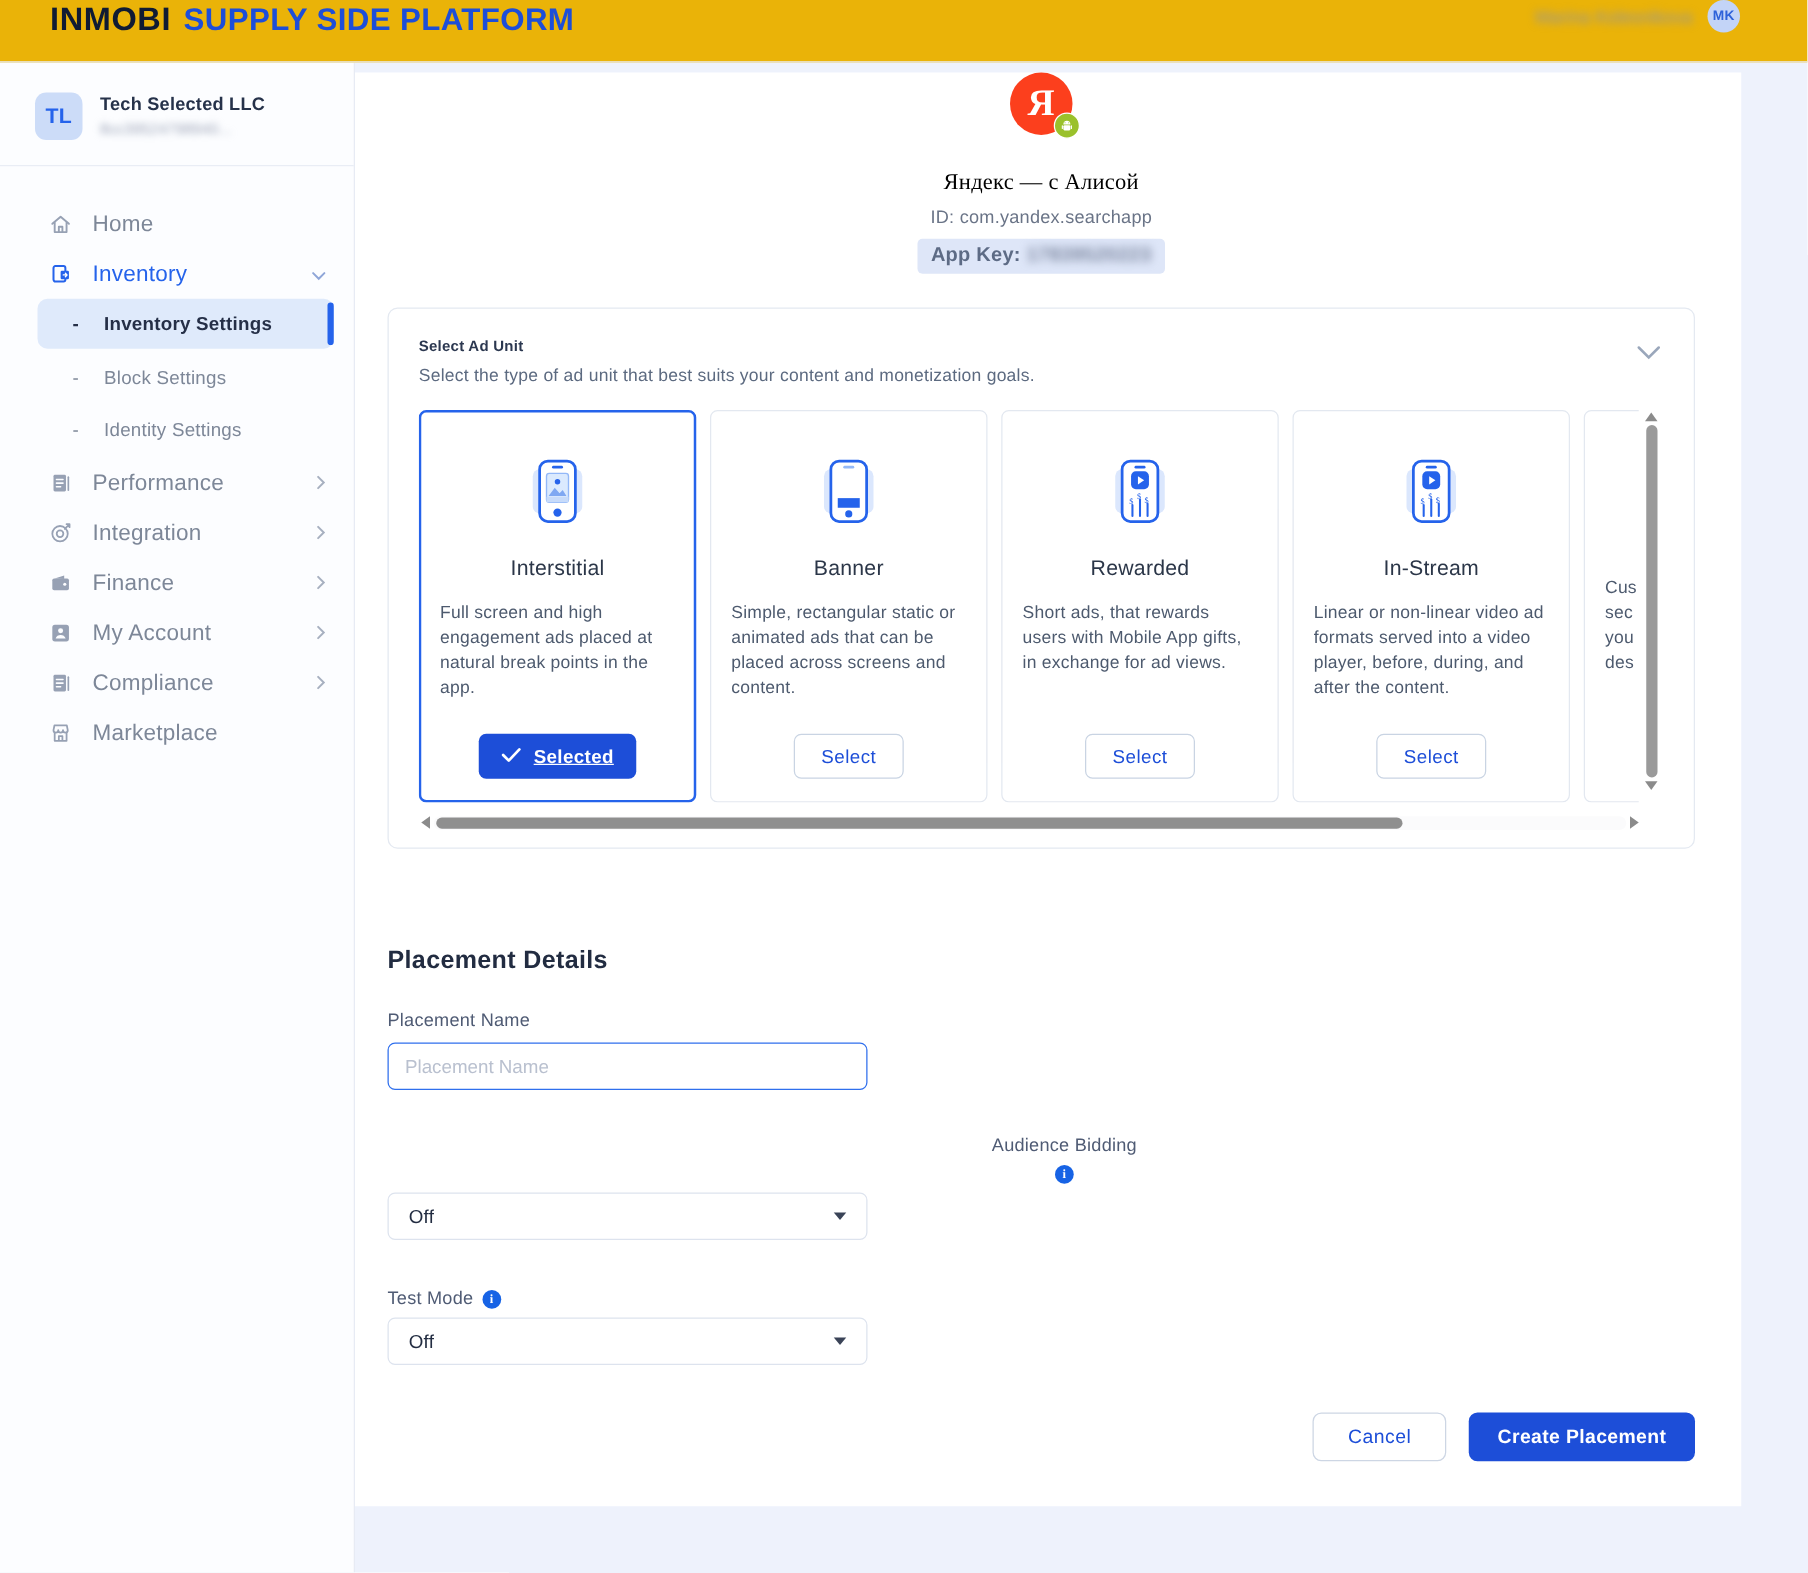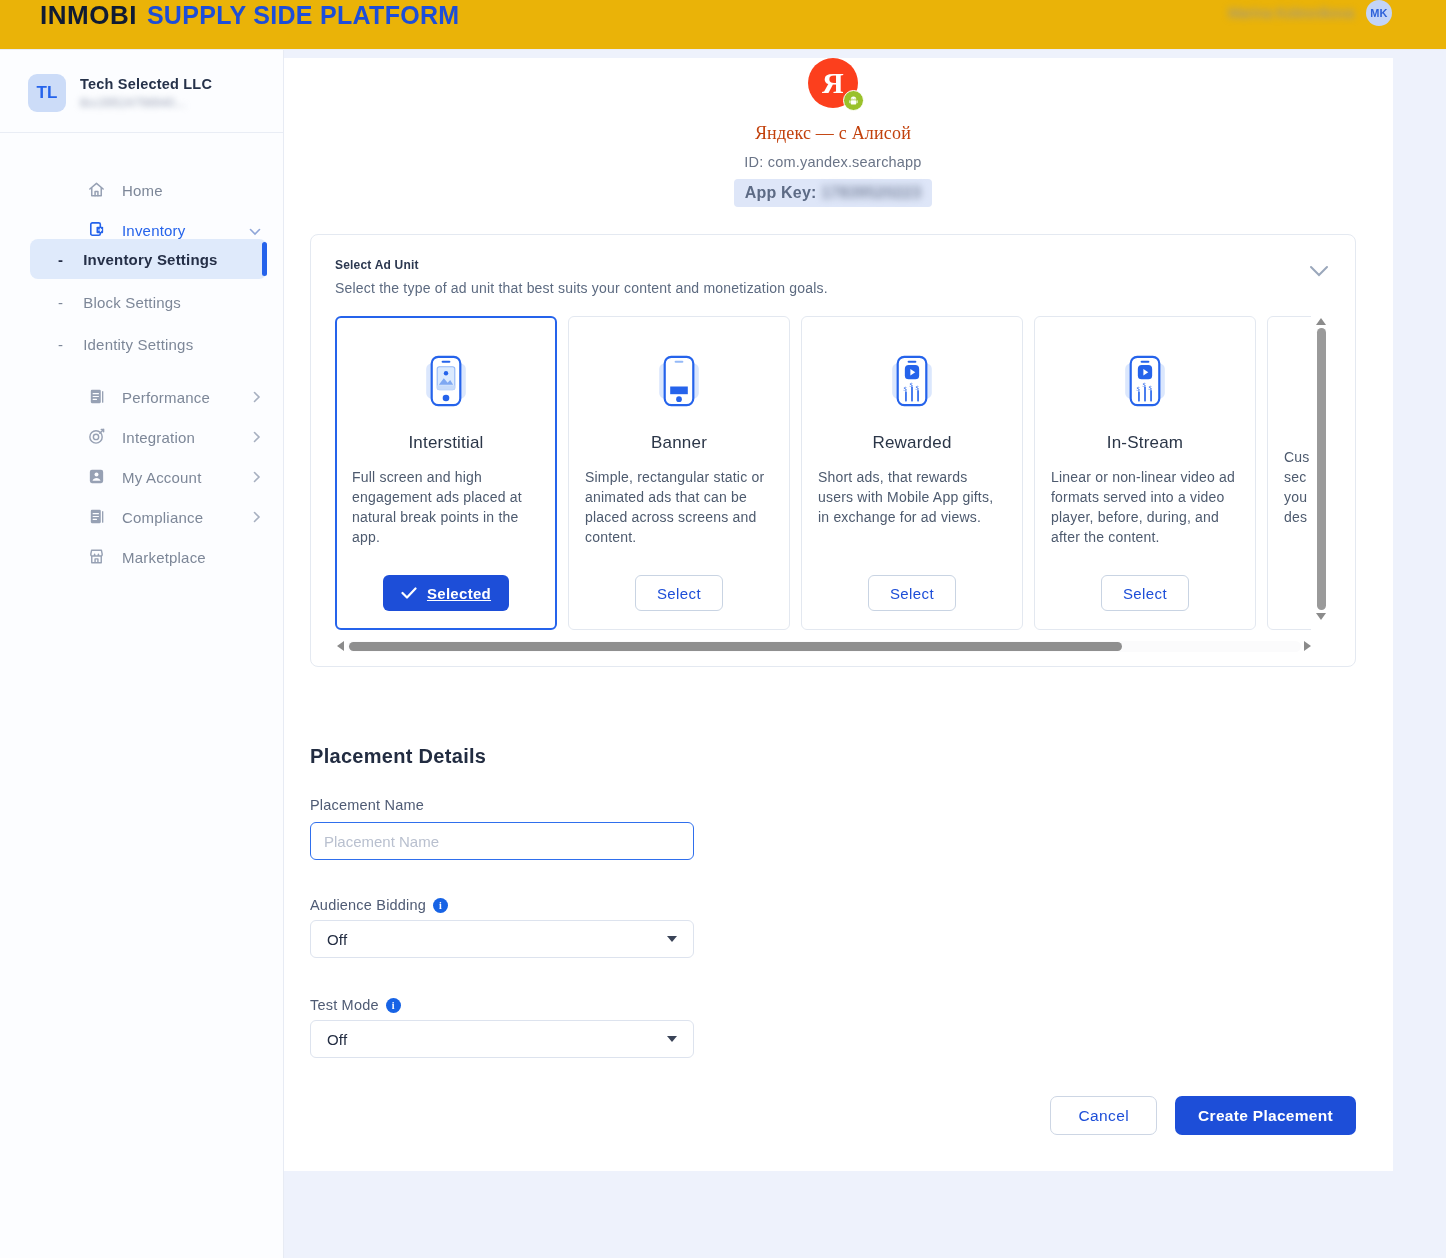--- a/index.html
+++ b/index.html
@@ -32,22 +32,22 @@
     position:absolute; top:50px; left:0; bottom:0; width:284px;
     background:#fcfdff; border-right:1px solid #e7ebf4; z-index:20;
   }
   .org{ display:flex; align-items:center; gap:14px; padding:24px 20px 20px 28px;
         border-bottom:1px solid #e9edf5; margin:0 0 20px 0;}
   .org-avatar{ width:38px; height:38px; border-radius:9px; background:#ccdcf8;
     color:#2563eb; font-size:17px; font-weight:600; display:flex; align-items:center; justify-content:center;}
   .org-name{ font-size:14.5px; color:#26324a; font-weight:600; }
   .org-id{ font-size:12px; color:#9aa3b5; margin-top:4px; filter:blur(3px); }
   .nav{ padding:6px 0; }
-  .nav-item{ display:flex; align-items:flex-end; gap:16px; height:40px; padding:0 22px 0 38px;
-    font-size:15px; color:#7d8798; cursor:pointer;margin-left:48px; }
+  .nav-item{ display:flex; align-items:center; gap:16px; height:40px; padding:0 22px 0 38px;
+    font-size:18px; color:#7d8798; cursor:pointer; }
   .nav-item .chev{ margin-left:auto; color:#a7b0c0; }
   .nav-item.inventory{ color:#2563eb; font-weight:500; }
   .nav-item.inventory .chev{ color:#8fa6d8; }
   .nav-icon{ width:20px; height:20px; flex:none; display:flex; align-items:center; justify-content:center;}
   .sub-item{ display:flex; align-items:center; height:40px; margin:0 16px 2px 30px;
     padding-left:28px; font-size:15px; color:#7d8798; border-radius:8px; cursor:pointer; position:relative;}
   .sub-item::before{ content:"-"; margin-right:20px; color:inherit; }
   .sub-item.active{ background:#dfeafb; color:#252f47; font-weight:600; }
   .sub-item.active::after{ content:""; position:absolute; right:0; top:3px; bottom:3px; width:5px;
     background:#2563eb; border-radius:4px; }
@@ -59,21 +59,21 @@
   .panel{ background:#fff; margin:33px 53px 16px 0; min-height:1099px; position:relative; }
   
   .app-head{ text-align:center; }
   .app-icon{ width:50px; height:50px; margin:-25px auto 0; position:relative; }
   .yandex-circle{ width:50px; height:50px; border-radius:50%; background:#fc3f1d;
     display:flex; align-items:center; justify-content:center;
     color:#fff; font-family:"Liberation Serif", serif; font-weight:700; font-size:30px; }
   .android-badge{ position:absolute; right:-6px; bottom:-3px; width:21px; height:21px;
     border-radius:50%; background:#9ac12b; border:1.5px solid #fff;
     display:flex; align-items:center; justify-content:center; }
-  .app-name{ margin-top:15px; font-family:"Liberation Serif", serif; font-size:18px; color:#c2410c; }
+  .app-name{ margin-top:27px; font-family:"Liberation Serif", serif; font-size:18px; color:#000000; }
   .app-id{ margin-top:10px; font-size:14.5px; color:#6a7487; }
   .app-key-chip{ display:inline-block; margin-top:9px; background:#dee6f8; border-radius:4px;
     padding:5px 11px; font-size:16px; color:#5d6b85; font-weight:600; }
   .app-key-value{ filter:blur(3.5px); font-weight:600; color:#7d88a0; }
   
   .adunit-box{ margin:27px 37px 0; border:1px solid #e4e9f1; border-radius:8px;
     padding:23px 24px 14px; position:relative; }
   .adunit-title{ font-size:12px; font-weight:600; color:#2c3850; }
   .adunit-sub{ font-size:14px; color:#5c6a80; margin-top:8px; }
   .adunit-chevron{ position:absolute; top:28px; right:26px; color:#9aa7bb; cursor:pointer; }
@@ -110,21 +110,21 @@
   .pd-title{ margin:78px 0 0 37px; font-size:20px; font-weight:600; color:#222c41; letter-spacing:.3px;}
   .field-label{ margin:29px 0 0 37px; font-size:14.5px; color:#4f5b74; font-weight:500;
     display:flex; align-items:center; gap:7px;}
   .info-dot{ width:15px; height:15px; border-radius:50%; background:#1763e5; color:#fff;
     font-size:10px; font-weight:700; display:inline-flex; align-items:center; justify-content:center;
     font-family:"Liberation Serif", serif; }
   .text-input{ display:block; margin:9px 0 0 37px; width:384px; height:38px;
     border:1.5px solid #2f6fed; border-radius:6px; padding:0 13px; font-size:15px; color:#2b3648;
     font-family:inherit; outline:none; background:#fff;}
   .text-input::placeholder{ color:#b9c0cf; }
-  .label-gap1{ margin-top:37px; }
+  .label-gap1{ margin-top:37px;flex-direction:column; }
   .label-gap2{ margin-top:39px; }
   .select-box{ margin:7px 0 0 37px; width:384px; height:38px; border:1px solid #dde3ee; border-radius:6px;
     display:flex; align-items:center; justify-content:space-between; padding:0 16px;
     font-size:15px; color:#232d42; cursor:pointer; background:#fff;}
   .caret{ width:0; height:0; border-left:5.5px solid transparent; border-right:5.5px solid transparent;
     border-top:6.5px solid #3a4357; }
   
   .actions{ display:flex; justify-content:flex-end; gap:18px; margin:38px 37px 0 0; padding-bottom:36px; }
   .btn-cancel{ background:#fff; border:1px solid #cdd6e4; border-radius:7px; color:#1d4ed8;
     font-size:15.5px; font-weight:500; padding:0 27px; height:39px; font-family:inherit; cursor:pointer; letter-spacing:.4px;}
@@ -206,20 +206,35 @@
     </div>
     <div class="nav-item">
       <span class="nav-icon">
         <svg width="19" height="19" viewBox="0 0 20 20" fill="none" stroke="#97a1b4" stroke-width="1.5">
           <circle cx="9.5" cy="10.5" r="6.5"></circle>
             <circle cx="9.5" cy="10.5" r="2.8"></circle>
           <path d="M13.5 6.5 L17.5 2.5 M15 2.5 h2.5 v2.5" stroke-linecap="round" stroke-linejoin="round"></path>
         </svg>
       </span>
       <span>Integration</span>
+      <span class="chev">
+        <svg width="8" height="12" viewBox="0 0 8 12" fill="none" stroke="currentColor" stroke-width="1.6" stroke-linecap="round">
+            <path d="M1.5 1.5 L6 6 L1.5 10.5"></path>
+          </svg>
+      </span>
+    </div>
+    <div class="nav-item">
+      <span class="nav-icon">
+        <svg width="19" height="19" viewBox="0 0 20 20" fill="none">
+          <path d="M5 6 L13 3.5 V6.5" fill="#97a1b4"></path>
+          <rect x="3" y="6" width="14" height="10" rx="1.5" fill="#97a1b4"></rect>
+          <circle cx="13.5" cy="11" r="1.3" fill="#fcfdff"></circle>
+        </svg>
+      </span>
+      <span>Finance</span>
       <span class="chev">
         <svg width="8" height="12" viewBox="0 0 8 12" fill="none" stroke="currentColor" stroke-width="1.6" stroke-linecap="round">
             <path d="M1.5 1.5 L6 6 L1.5 10.5"></path>
           </svg>
       </span>
     </div>
     <div class="nav-item">
       <span class="nav-icon">
         <svg width="19" height="19" viewBox="0 0 20 20" fill="none">
           <rect x="3" y="3" width="14" height="14" rx="2.2" fill="#97a1b4"></rect>

